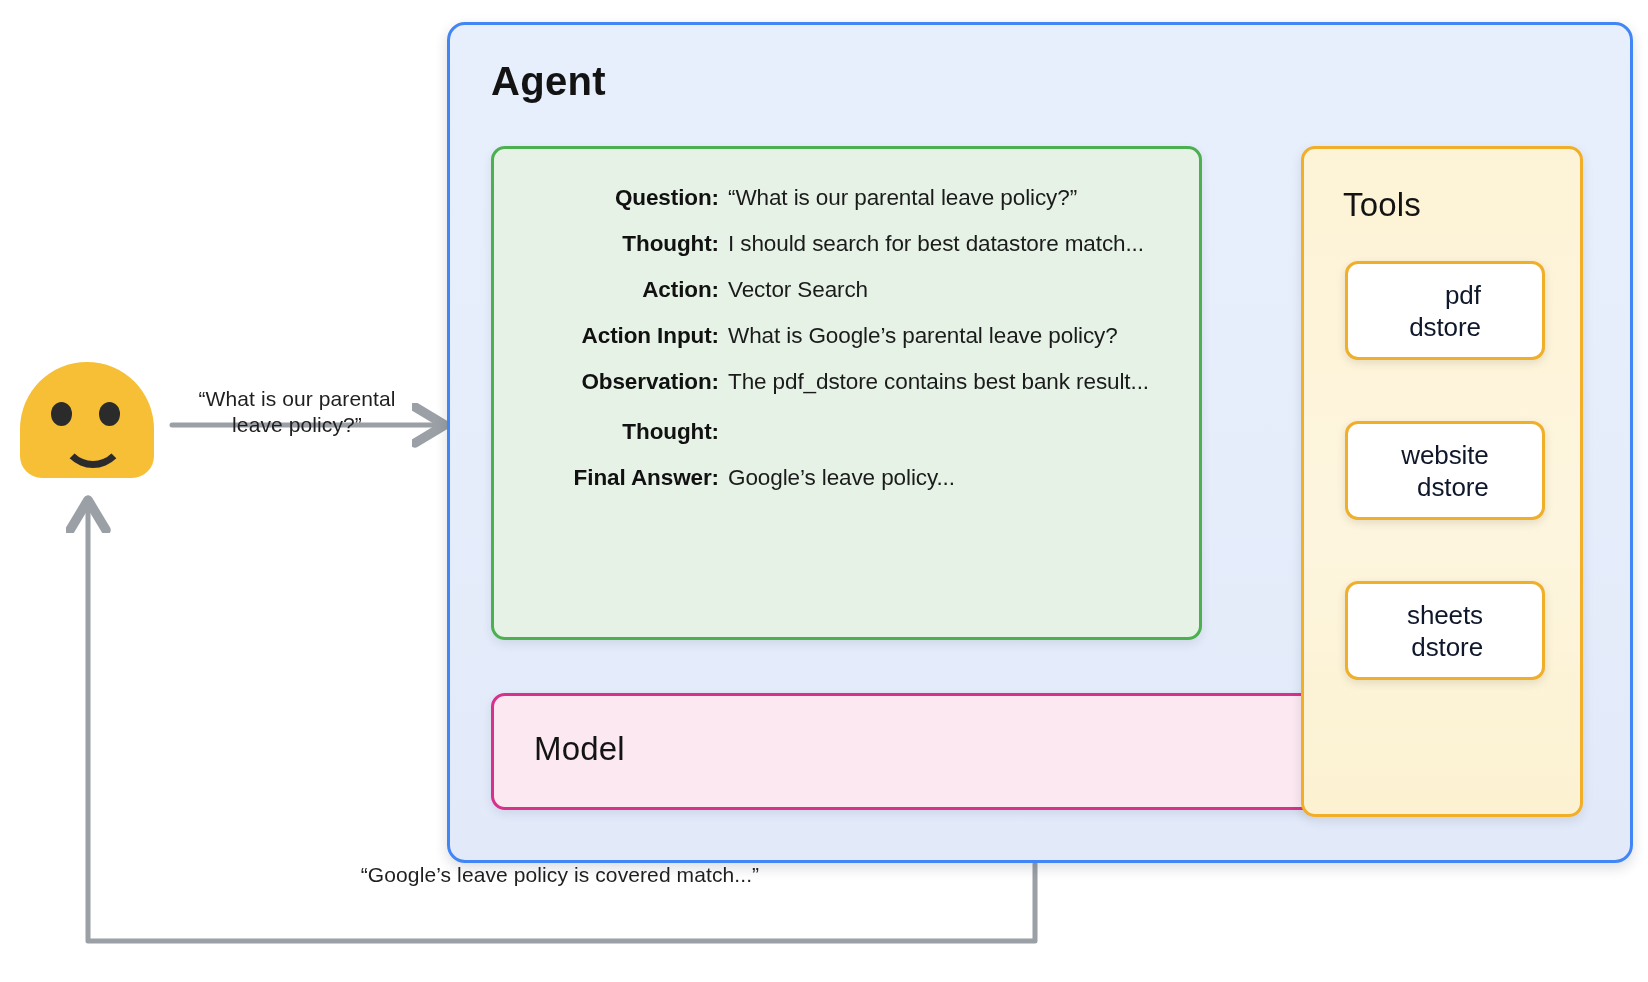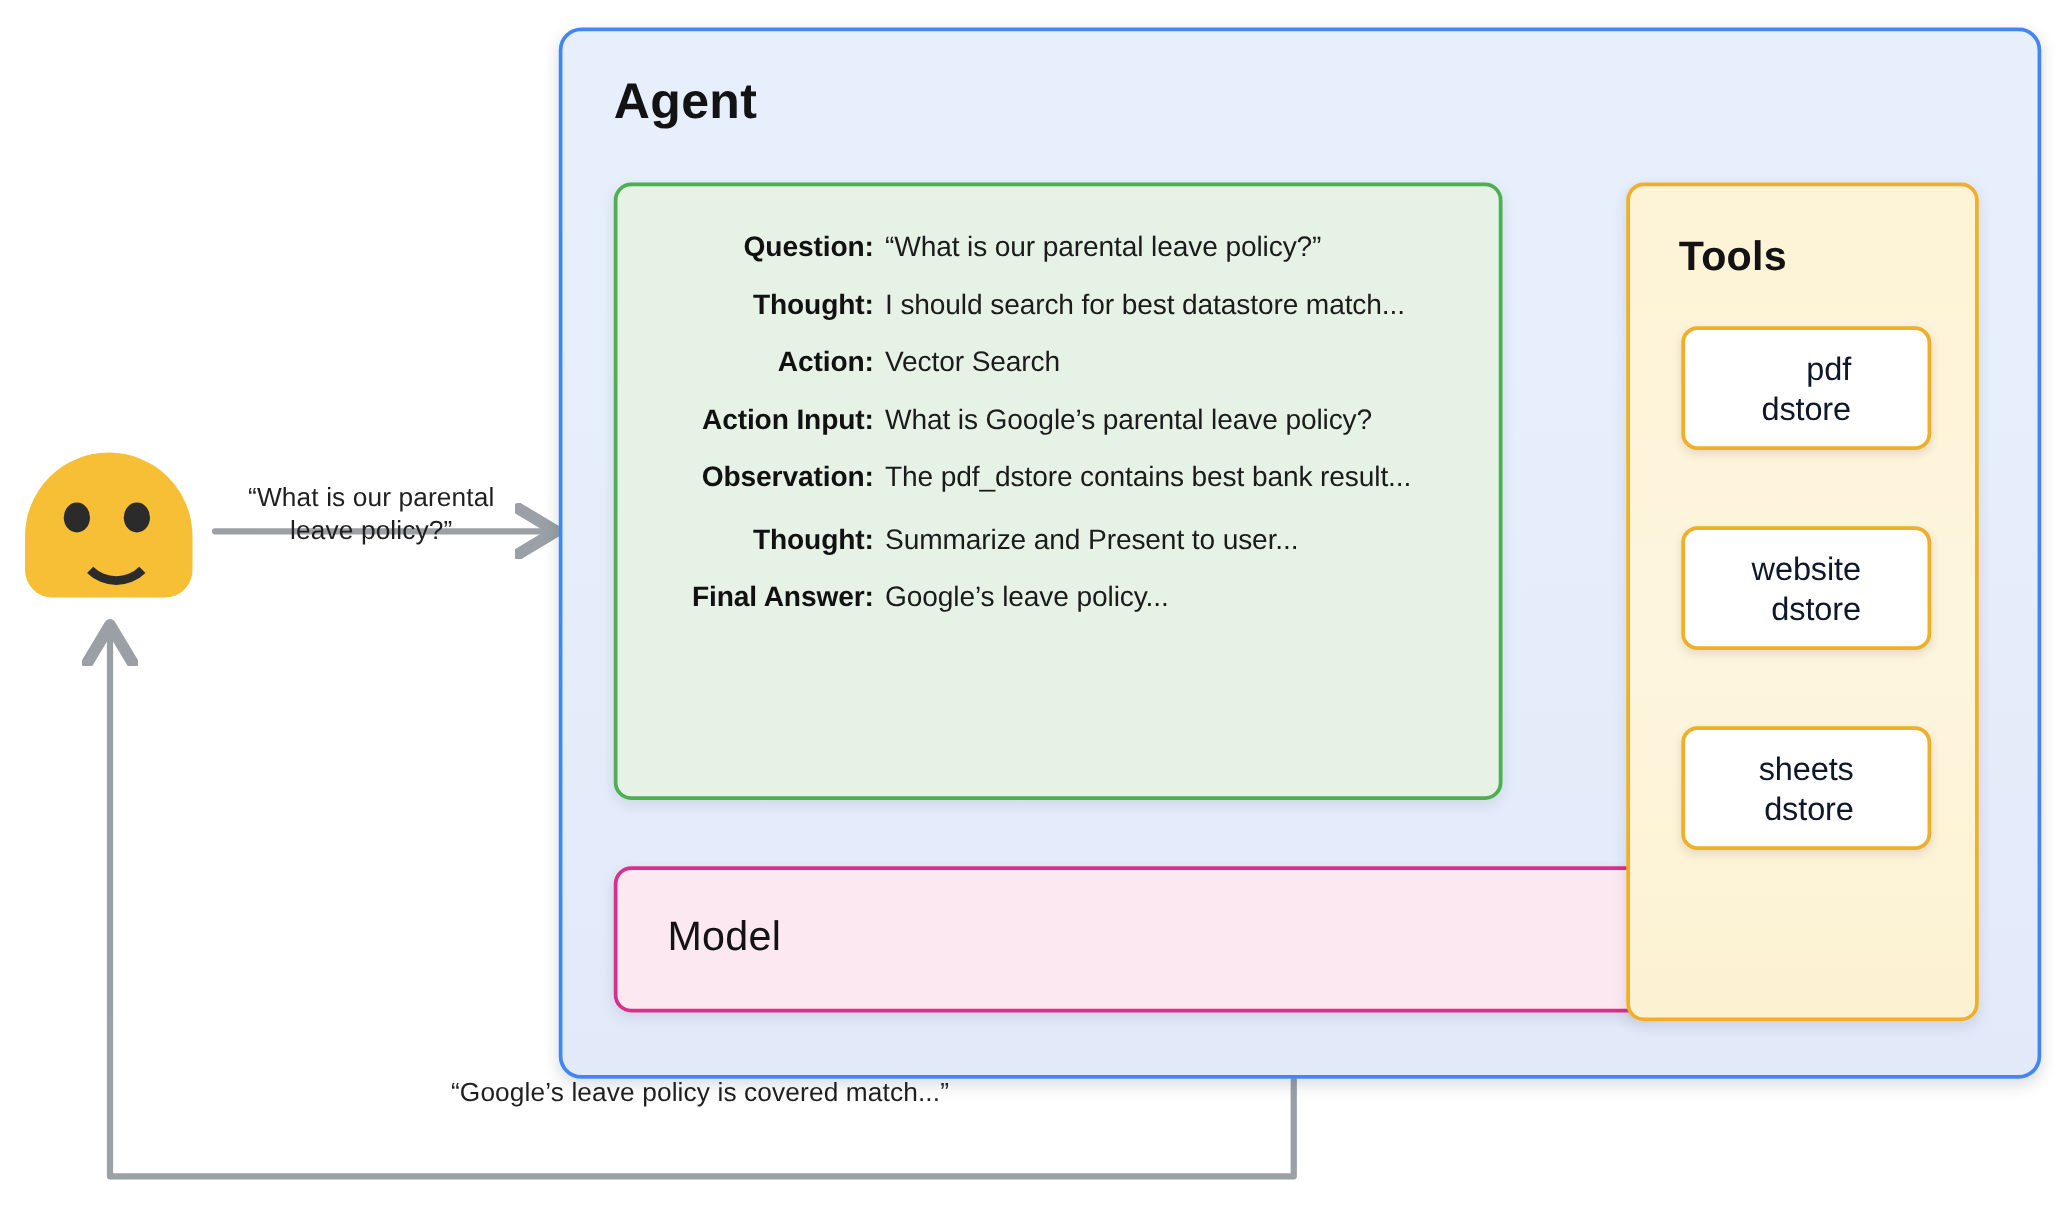--- a/index.html
+++ b/index.html
@@ -73,20 +73,21 @@
     box-sizing:border-box;
     box-shadow:0 4px 10px rgba(30,40,60,.10);
   }
   .trace-rows{
     position:absolute;left:0;top:34px;width:100%;
   }
   .trace-row{
     display:flex;
     align-items:flex-start;
     margin-bottom:16px;
+    padding-left:20px;
   }
   .trace-row .lbl{
     width:205px;
     flex:0 0 205px;
     text-align:right;
     font-weight:700;
     font-size:22.5px;
     line-height:30px;
     padding-right:9px;
     color:#111;
@@ -128,21 +129,21 @@
   #tools-box{
     position:absolute;left:851px;top:121px;width:282px;height:671px;
     background:linear-gradient(180deg,#fdf3d6 0%,#fdf5de 55%,#fcf2d2 100%);
     border:3px solid #f1ae28;
     border-radius:14px;
     box-sizing:border-box;
     box-shadow:0 4px 11px rgba(30,40,60,.12);
   }
   #tools-title{
     position:absolute;left:39px;top:37px;
-    font-size:33px;font-weight:700;color:#131313;letter-spacing:.2px;
+    font-size:33px;font-weight:400;color:#131313;letter-spacing:.2px;
   }
   .tool-card{
     position:absolute;left:41px;width:200px;height:99px;
     background:#ffffff;
     border:3px solid #f1ae28;
     border-radius:13px;
     box-sizing:border-box;
     display:flex;align-items:center;justify-content:center;
     box-shadow:0 3px 8px rgba(60,50,20,.13);
   }
@@ -214,21 +215,20 @@
           <div class="trace-row">
             <div class="lbl">Action Input:</div>
             <div class="val"><span>What is Google’s parental leave policy?</span></div>
           </div>
           <div class="trace-row obs">
             <div class="lbl">Observation:</div>
             <div class="val"><span>The pdf_dstore contains best bank result...</span></div>
           </div>
           <div class="trace-row gap">
             <div class="lbl">Thought:</div>
-            <div class="val"><span>Summarize and Present to user...</span></div>
           </div>
           <div class="trace-row">
             <div class="lbl">Final Answer:</div>
             <div class="val"><span>Google’s leave policy...</span></div>
           </div>
         </div>
     </div>
 
     <div id="model-box">
       <div id="model-title">Model</div>

